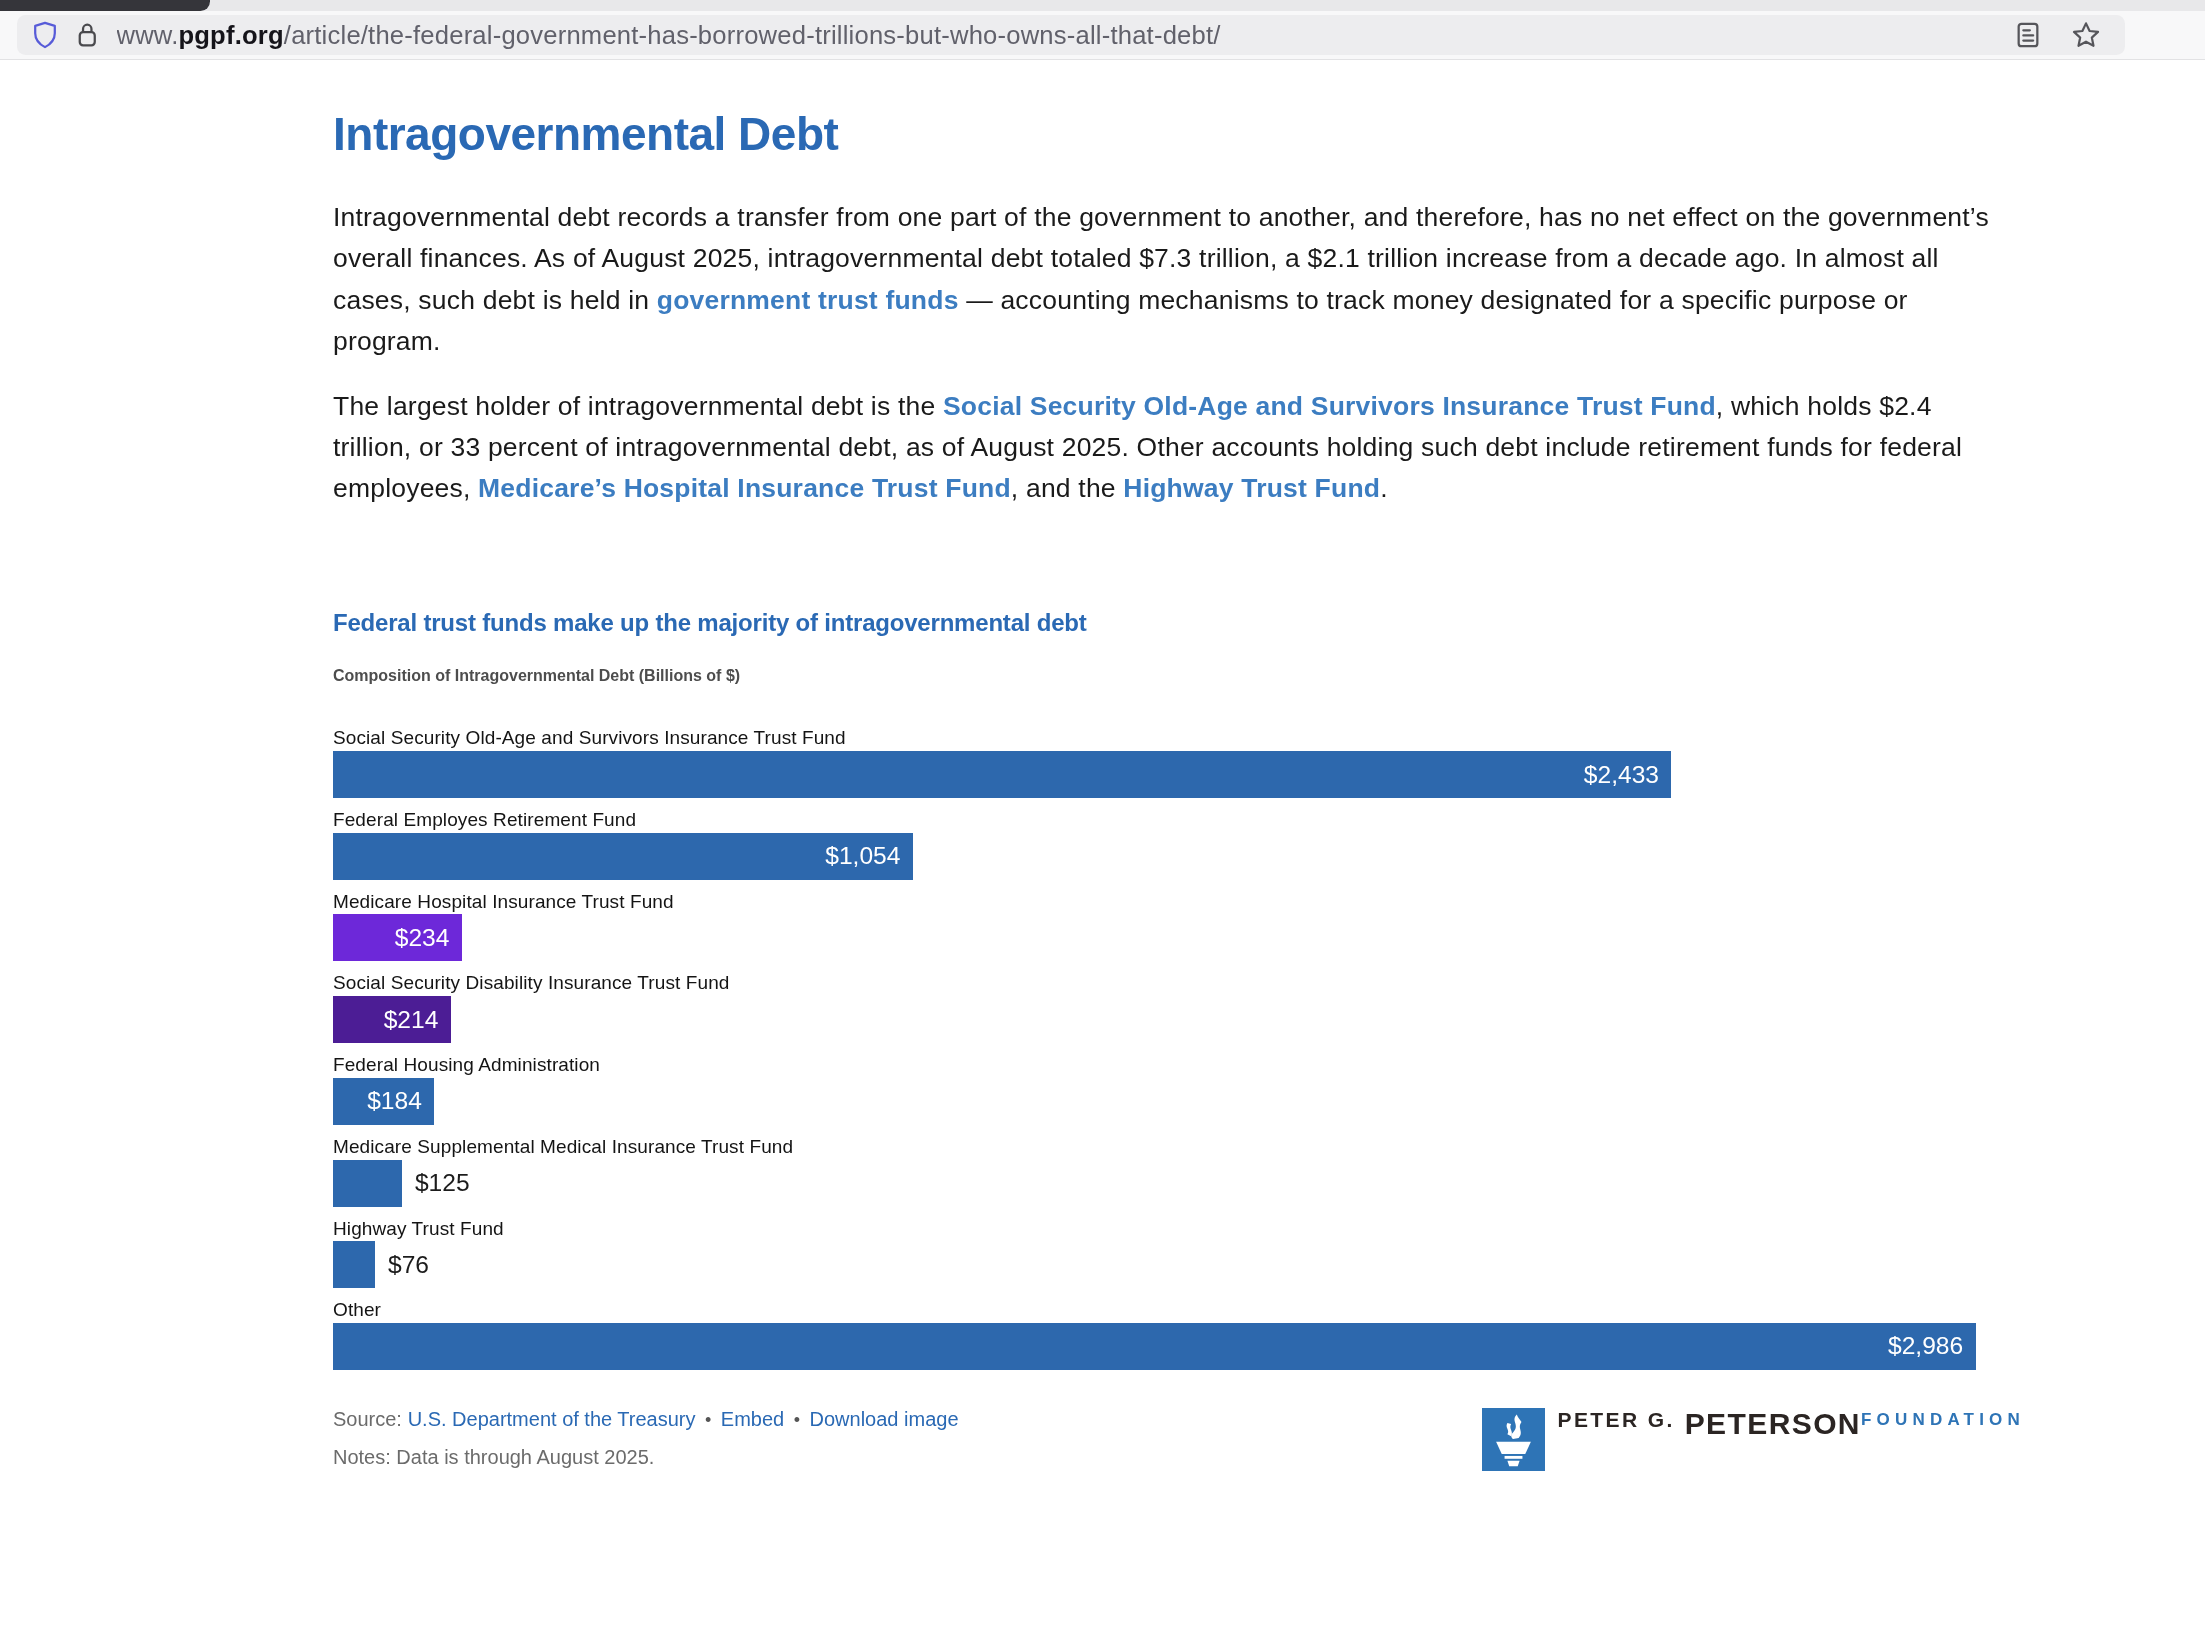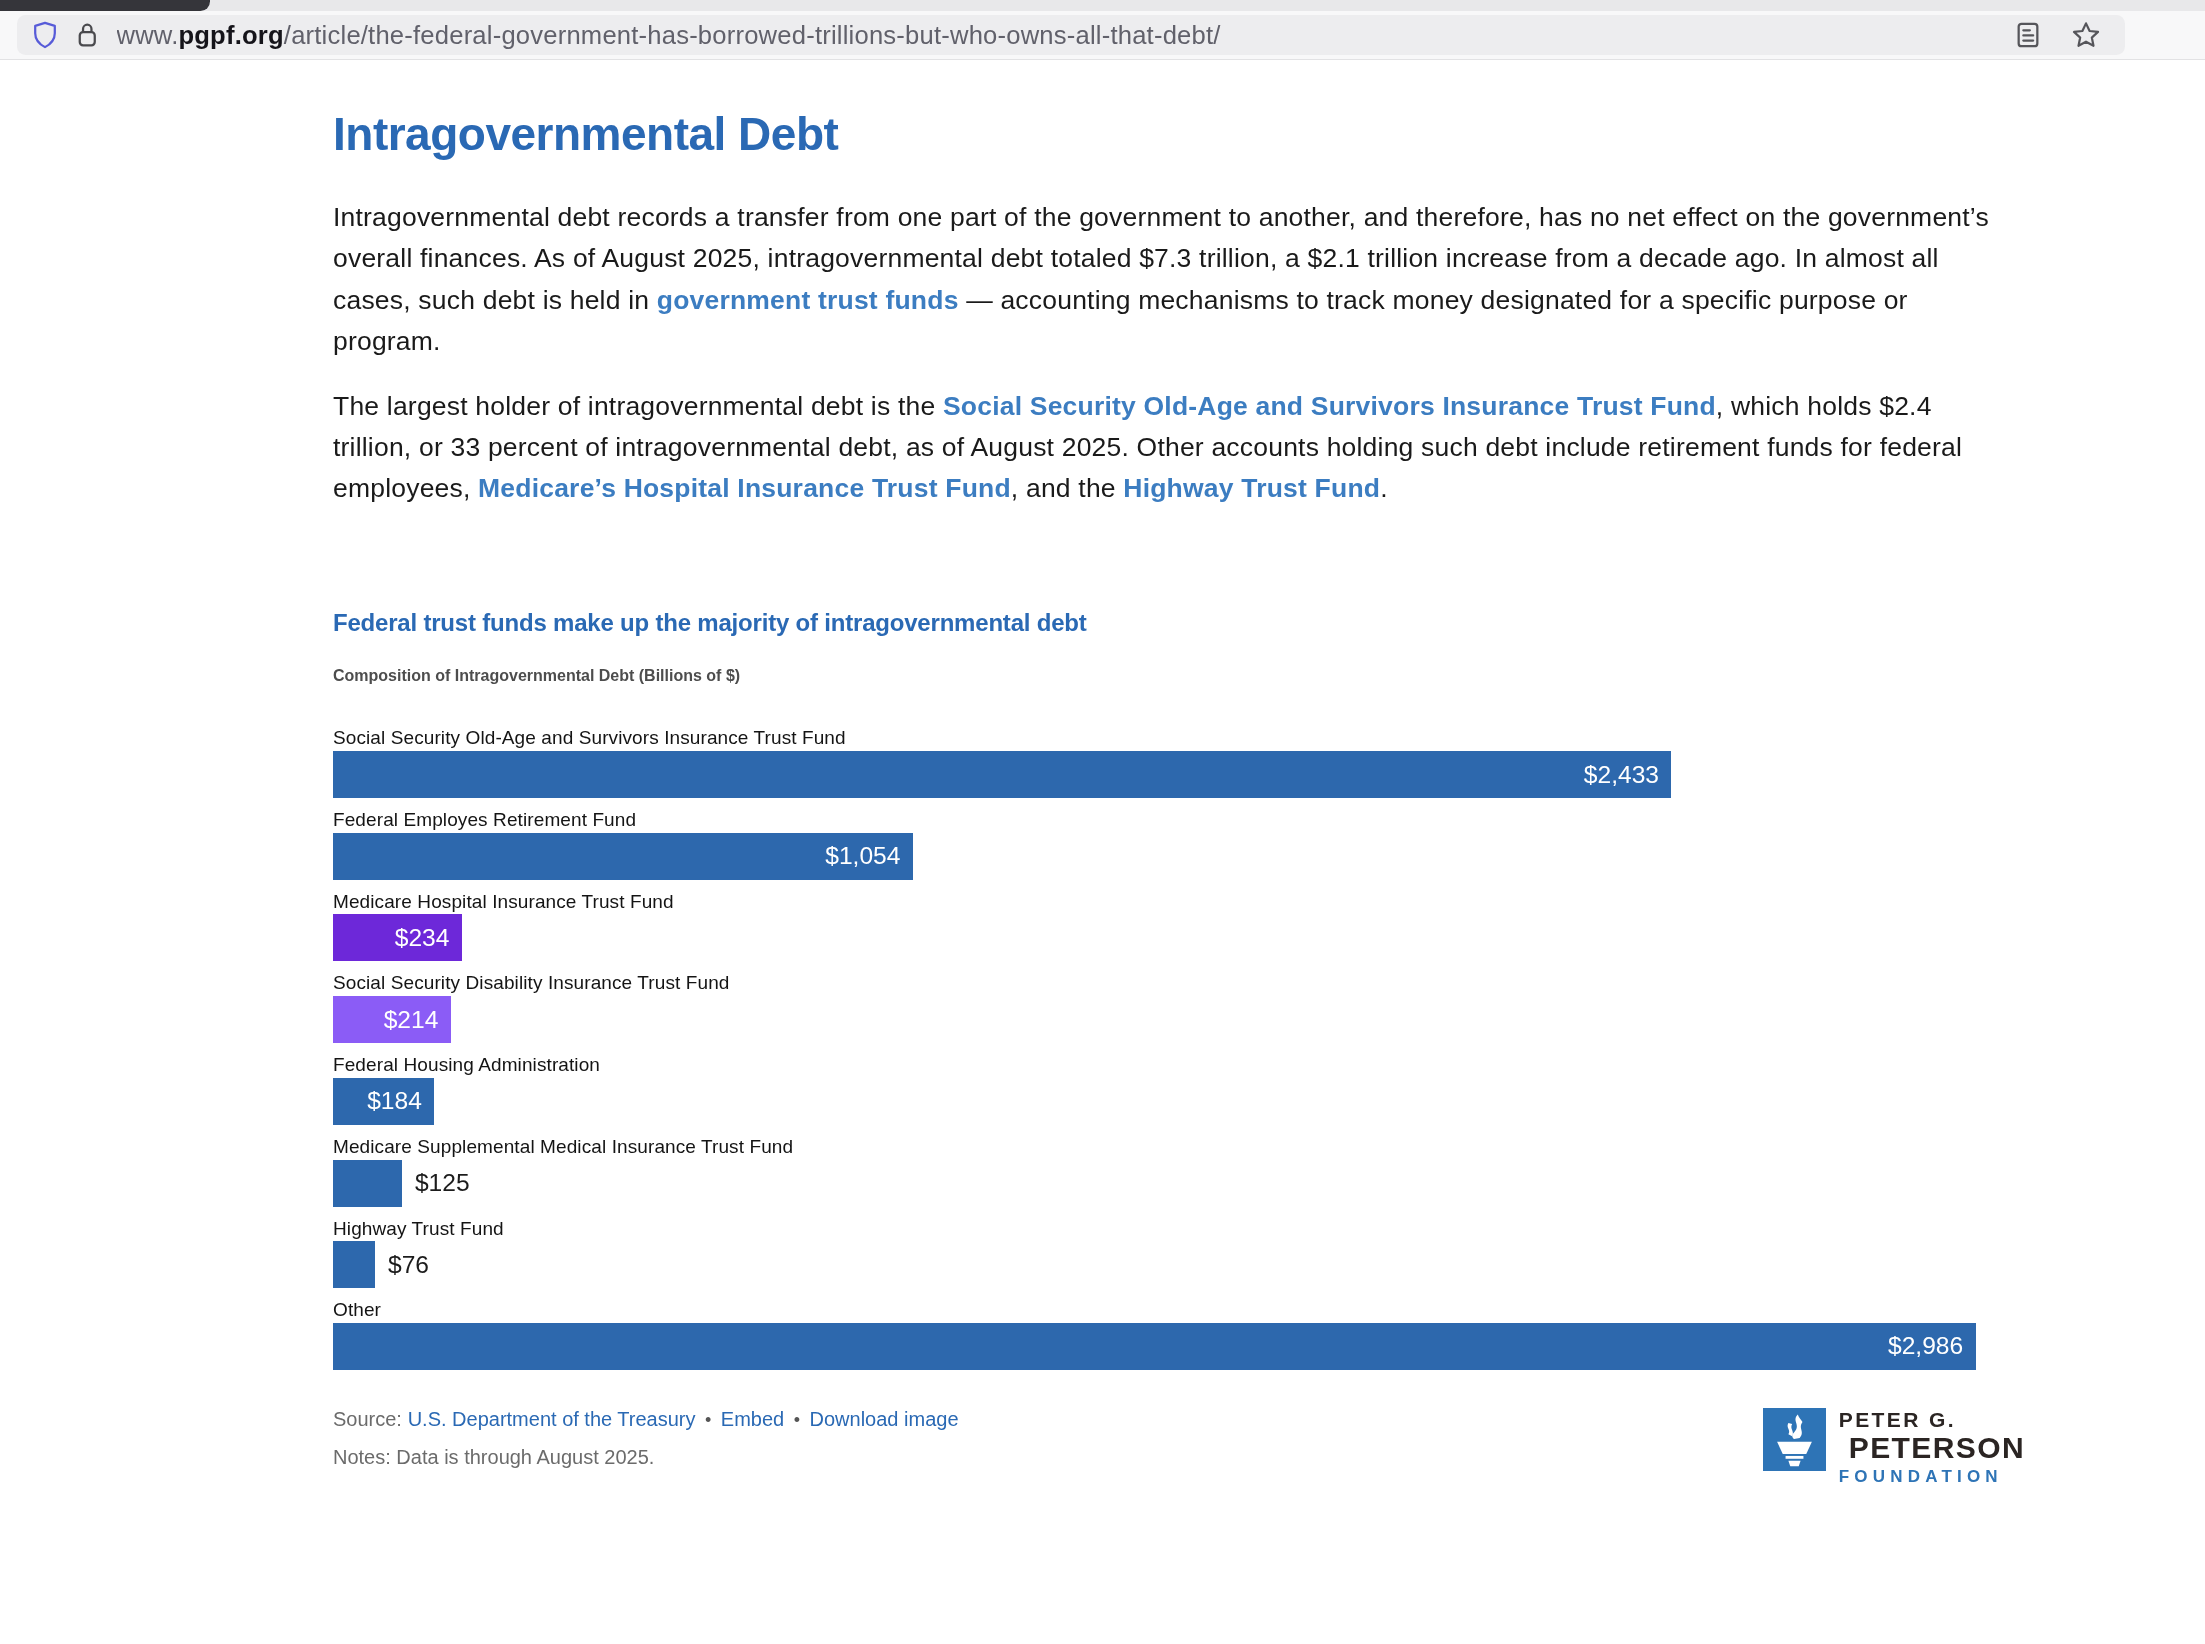--- a/index.html
+++ b/index.html
@@ -50,21 +50,21 @@
                   justify-content:space-between; align-items:flex-start; }
   .source-line { font-size:20px; color:#6b6b6b; }
   .source-line a { color:#2a69b4; text-decoration:none; font-weight:500; }
   .source-line .dot { color:#555; margin:0 9.5px; font-size:18px; }
   .source-line .src-label { margin-right:5.7px; }
   .notes-line { font-size:20px; color:#6b6b6b; margin-top:15px; }
 
   .logo { display:flex; align-items:flex-start; gap:12.3px; margin-right:-28px; }
   .logo-mark { width:63px; height:63px; background:#2e74b6; display:flex;
                align-items:center; justify-content:center; }
-  .logo-text { display:flex; flex-direction:column; }
+  .logo-text { display:flex; flex-direction:row; }
   .logo-line1 { font-size:21px; font-weight:700; color:#2b2523; letter-spacing:2.4px; }
   .logo-line2 { font-size:30px; font-weight:700; color:#2b2523; letter-spacing:1.4px;
                 margin-top:-0.9px;margin-left:10px; }
   .logo-line3 { font-size:17px; font-weight:700; color:#2e74b6; letter-spacing:5.2px;
                 margin-top:1.9px; }
 </style>
 </head>
 <body>
 
 <div>
@@ -129,21 +129,21 @@
           <div class="cat-label">Medicare Hospital Insurance Trust Fund</div>
           <div class="bar-wrap">
             <div class="bar" style="width: 7.73554%; background: #6d28d9;">
               <div class="val-inside">$234</div>
             </div>
           </div>
         </div>
         <div class="chart-row">
           <div class="cat-label">Social Security Disability Insurance Trust Fund</div>
           <div class="bar-wrap">
-            <div class="bar" style="width: 7.07438%; background: #8b5cf6;">
+            <div class="bar" style="width: 7.07438%; background: #4c1d95;">
               <div class="val-inside">$214</div>
             </div>
           </div>
         </div>
         <div class="chart-row">
           <div class="cat-label">Federal Housing Administration</div>
           <div class="bar-wrap">
             <div class="bar" style="width: 6.08264%; background: rgb(45, 104, 173);">
               <div class="val-inside">$184</div>
             </div>

